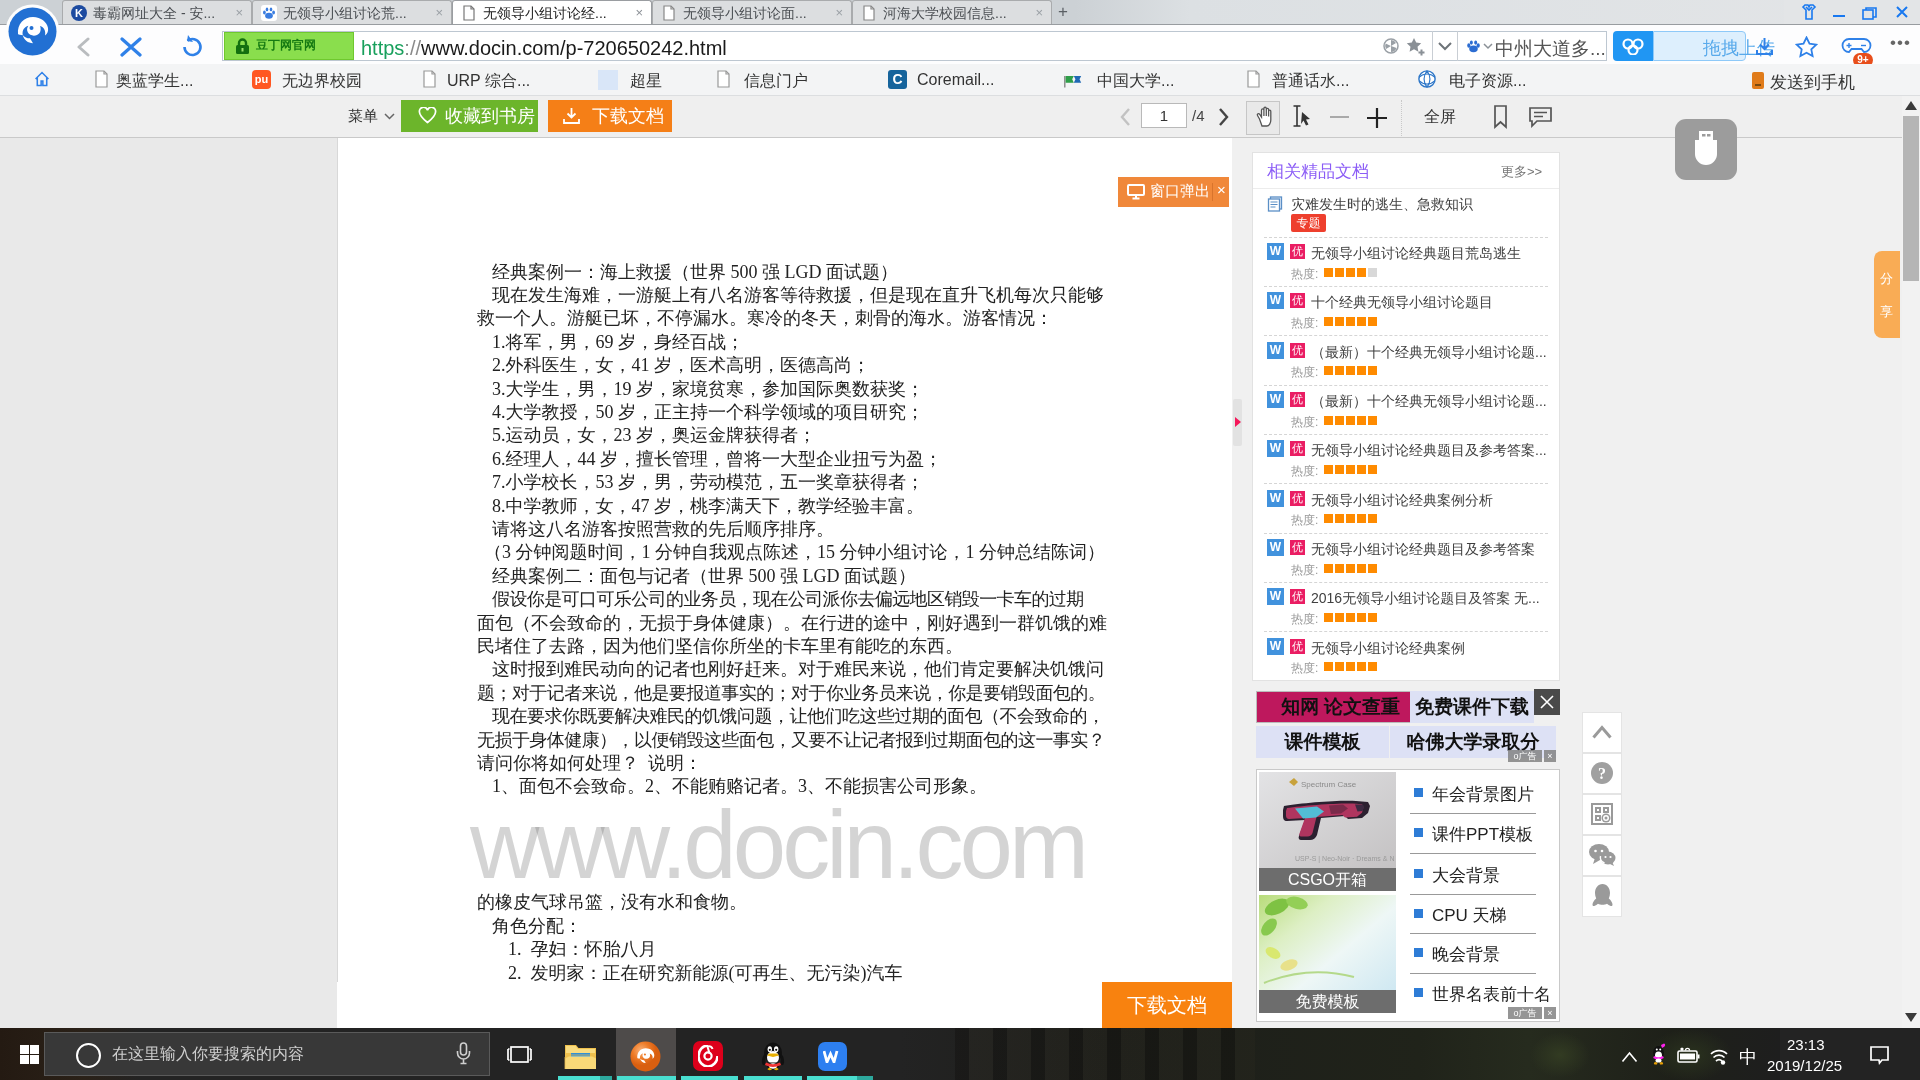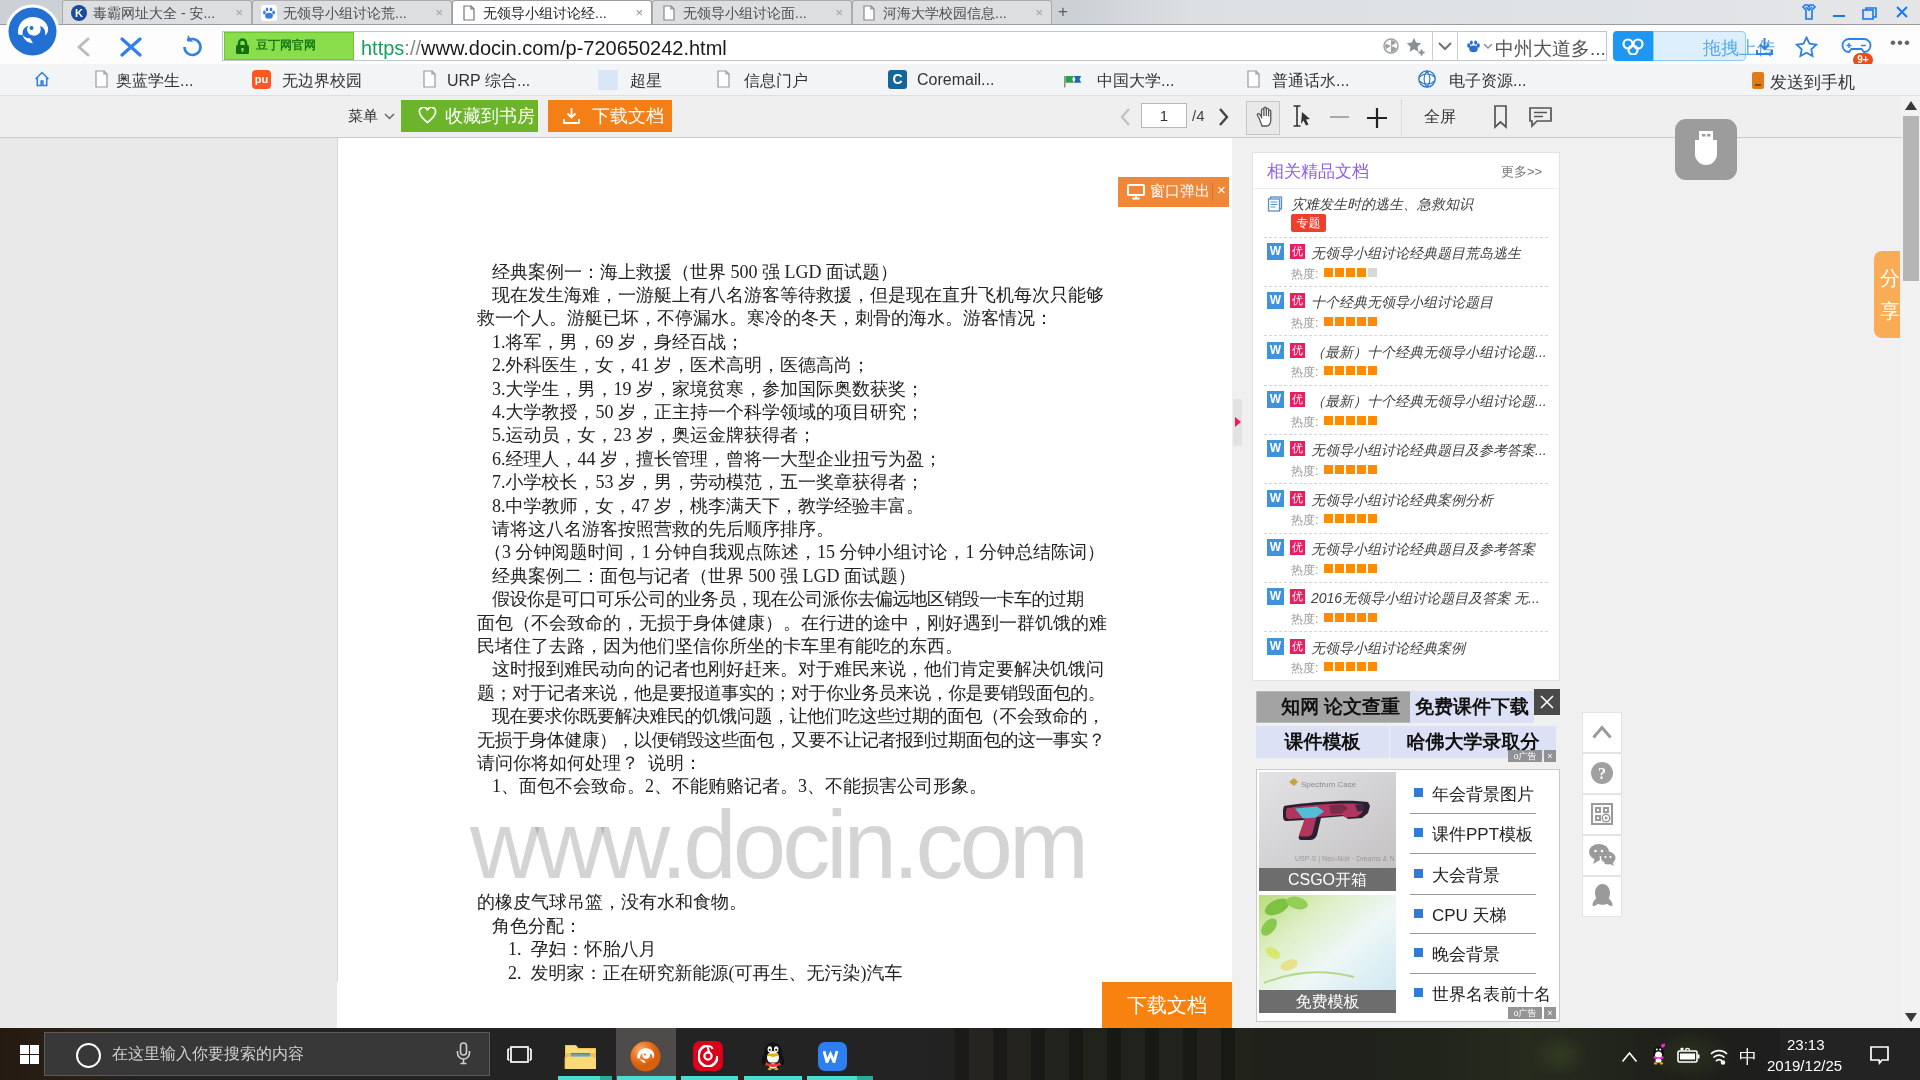--- a/index.html
+++ b/index.html
@@ -29,21 +29,21 @@
 .dbtn{position:absolute;top:100px;height:32px;color:#fff;font-size:18px;font-weight:normal;}
 
 #gutter{left:0;top:138px;width:337px;height:890px;background:#e9e9e9;}
 #page{left:337px;top:138px;width:895px;height:844px;background:#ffffff;border-left:1px solid #d8d8d8;box-sizing:border-box;}
 #rightzone{left:1232px;top:138px;width:688px;height:890px;background:#f0f0f0;}
 #bottombar{left:337px;top:982px;width:895px;height:46px;background:#ffffff;}
 .docline{position:absolute;font-family:"Liberation Serif",serif;font-size:18px;font-weight:300;color:#222;white-space:nowrap;line-height:23.4px;}
 #watermark{left:470px;top:790px;width:700px;font-family:"Liberation Sans",sans-serif;font-size:96px;color:rgba(112,112,112,0.30);letter-spacing:-4px;white-space:nowrap;}
 
 #panel{left:1252px;top:152px;width:308px;height:529px;background:#fff;border:1px solid #e2e2e2;box-sizing:border-box;}
-.ptitle{position:absolute;font-size:14px;color:#404040;white-space:nowrap;font-style:italic;}
+.ptitle{position:absolute;font-size:14px;color:#404040;white-space:nowrap;}
 .heat{position:absolute;font-size:12px;color:#999;}
 .hsq{position:absolute;width:9px;height:9px;background:#ff8b00;}
 .dash{position:absolute;left:1264px;width:284px;border-top:1px dashed #d5d5d5;}
 .wicon{position:absolute;width:17px;height:17px;background:#4192dd;color:#fff;font-size:12px;font-weight:bold;text-align:center;line-height:17px;}
 .yicon{position:absolute;width:15px;height:15px;background:#ea1d63;color:#fff;font-size:11px;text-align:center;line-height:15px;}
 
 .adcell{position:absolute;background:#dde1f5;font-family:"Liberation Serif",serif;font-weight:bold;font-size:19px;color:#111;text-align:center;box-sizing:border-box;}
 
 #taskbar{left:0;top:1028px;width:1920px;height:52px;background:#232323;}
 #searchbox{left:44px;top:1032px;width:446px;height:44px;background:#383838;border:1px solid #5a5a5a;box-sizing:border-box;}
@@ -440,21 +440,21 @@
 <div class="wicon" style="left:1267px;top:638px;">W</div>
     <div class="yicon" style="left:1290px;top:639px;">优</div>
 <div class="ptitle" style="left:1311px;top:640px;">无领导小组讨论经典案例</div>
 <div class="heat" style="left:1291px;top:660px;">热度:</div>
 <div class="hsq" style="left:1324px;top:662px;"></div>
     <div class="hsq" style="left:1335px;top:662px;"></div>
     <div class="hsq" style="left:1346px;top:662px;"></div>
     <div class="hsq" style="left:1357px;top:662px;"></div>
     <div class="hsq" style="left:1368px;top:662px;"></div>
 
-<div class="adcell" style="left:1256px;top:691px;width:169px;height:32px;background:#a3a3a3;border:1px solid #bbb;line-height:30px;">知网 论文查重</div>
+<div class="adcell" style="left:1256px;top:691px;width:169px;height:32px;background:#be185d;border:1px solid #bbb;line-height:30px;">知网 论文查重</div>
 <div class="adcell" style="left:1410px;top:691px;width:124px;height:32px;line-height:32px;">免费课件下载</div>
 <div class="abs" style="left:1534px;top:689px;width:26px;height:26px;background:#4a4a4a;"></div>
 <svg class="abs" style="left:1539px;top:694px;" width="16" height="16" viewBox="0 0 16 16">
       <path d="M2 2l12 12M14 2L2 14" stroke="#fff" stroke-width="1.6"></path>
     </svg>
 <div class="adcell" style="left:1256px;top:726px;width:133px;height:32px;line-height:32px;">课件模板</div>
 <div class="adcell" style="left:1390px;top:726px;width:166px;height:32px;line-height:32px;">哈佛大学录取分</div>
 <div class="abs" style="left:1508px;top:750px;width:34px;height:12px;background:rgba(130,130,130,0.85);color:#fff;font-size:9px;text-align:center;line-height:12px;">о广告</div>
 <div class="abs" style="left:1544px;top:750px;width:12px;height:12px;background:rgba(130,130,130,0.85);color:#fff;font-size:9px;text-align:center;line-height:12px;">×</div>
 
@@ -557,21 +557,21 @@
 
 <div class="abs" style="left:1675px;top:119px;width:62px;height:61px;background:#9c9c9c;border-radius:11px;"></div>
 <svg class="abs" style="left:1690px;top:130px;" width="32" height="40" viewBox="0 0 32 40">
       <path d="M9 1h14v9H9z" fill="#fff"></path>
       <rect x="12" y="4" width="3.5" height="2.5" fill="#9c9c9c"></rect>
       <rect x="17" y="4" width="3.5" height="2.5" fill="#9c9c9c"></rect>
       <path d="M5 10h22v14a11 11 0 0 1-22 0z" fill="#fff"></path>
     </svg>
 
 <div class="abs" style="left:1874px;top:251px;width:26px;height:87px;background:#f9ac55;border-radius:8px 0 0 8px;"></div>
-<div class="abs" style="left:1880px;top:262px;width:16px;font-size:20px;color:#fff;line-height:33px;">分享</div>
+<div class="abs" style="left:1880px;top:262px;width:16px;font-size:13px;color:#fff;line-height:33px;">分享</div>
 
 <div class="abs" style="left:1902px;top:96px;width:18px;height:932px;background:#f2f2f2;"></div>
 <div class="abs" style="left:1903px;top:116px;width:16px;height:165px;background:#b5b5b5;"></div>
 <div class="abs" style="left:1905px;top:101px;width:0;height:0;border-bottom:9px solid #3a3a3a;border-left:6px solid transparent;border-right:6px solid transparent;"></div>
 <div class="abs" style="left:1905px;top:1013px;width:0;height:0;border-top:9px solid #3a3a3a;border-left:6px solid transparent;border-right:6px solid transparent;"></div>
 
 <div class="abs" style="left:1102px;top:982px;width:130px;height:46px;background:#f8820f;color:#fff;font-size:20px;text-align:center;line-height:46px;">下载文档</div>
 
 <div class="abs" id="taskbar"></div>
 

